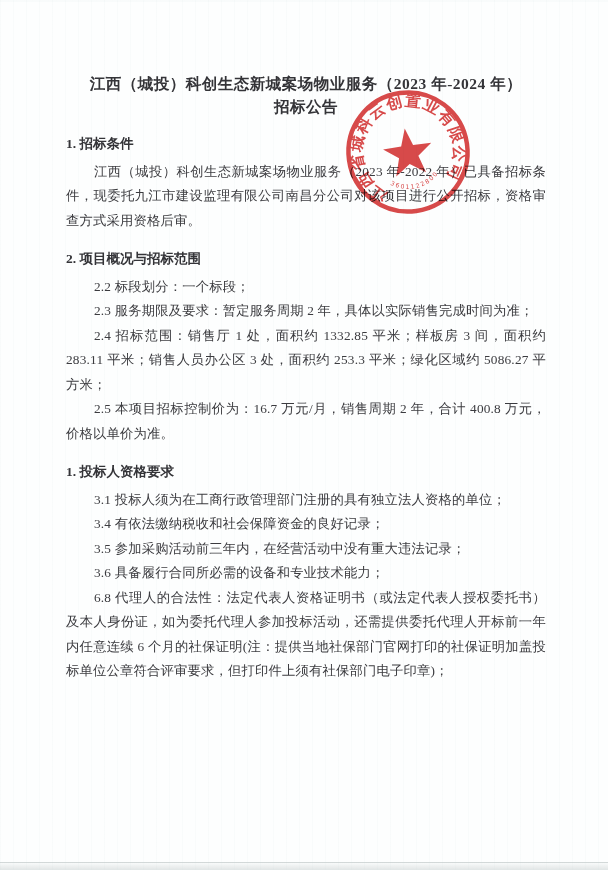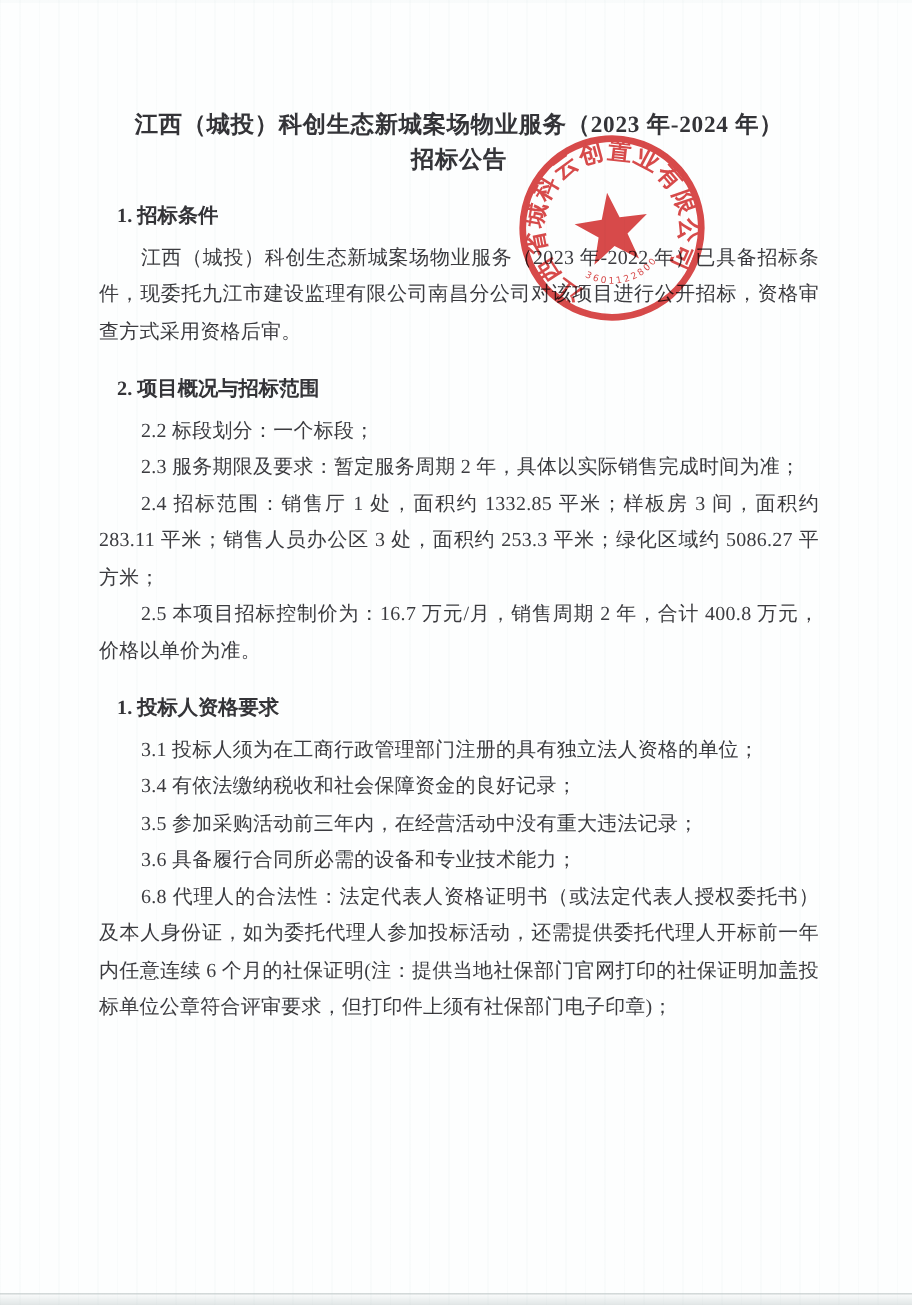--- a/index.html
+++ b/index.html
@@ -41,21 +41,21 @@
     letter-spacing: 0.5px;
   }
   .doc-number {
     margin: 5px 0 0 0;
     text-align: center;
     font-size: 13.5px;
     line-height: 20px;
     color: #3b3b3f;
   }
   .sec-heading {
-    margin: 14px 0 3px 12px;
+    margin: 14px 0 3px 0;
     font-size: 13.5px;
     line-height: 24.5px;
     font-weight: bold;
     color: #343438;
   }
   p.clause {
     margin: 0;
     font-size: 13.3px;
     line-height: 24.5px;
     text-indent: 2.1em;

